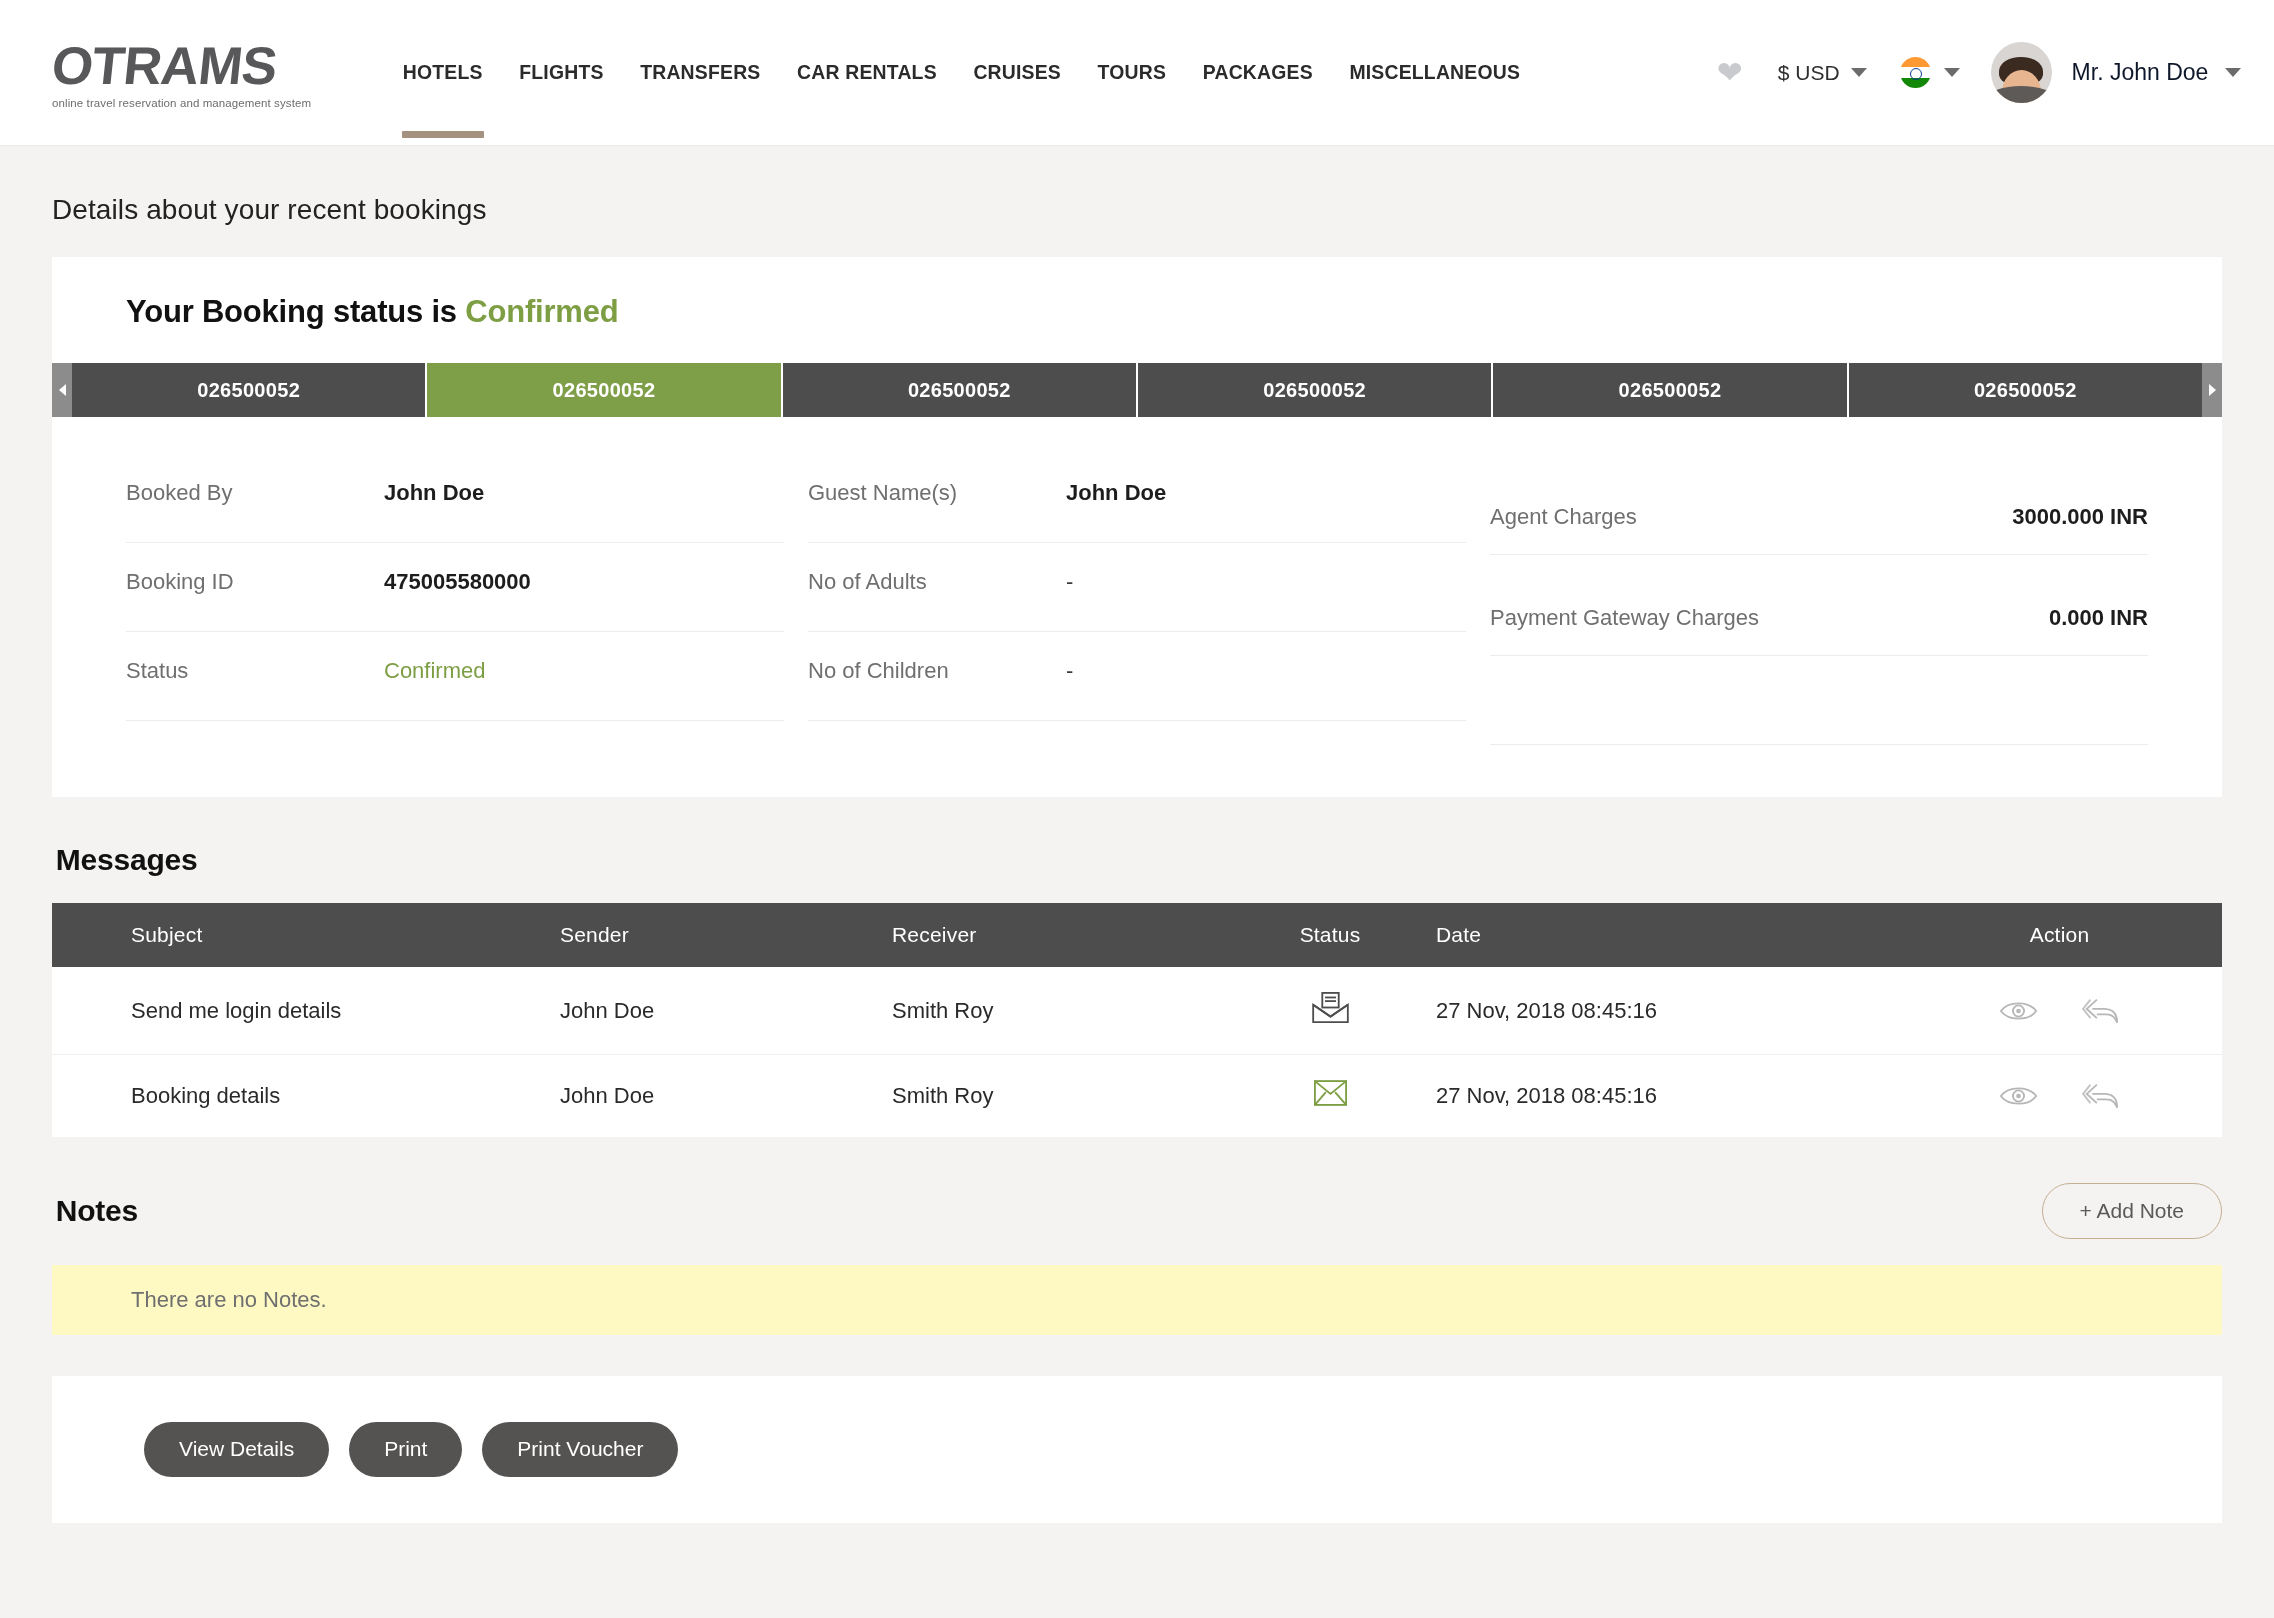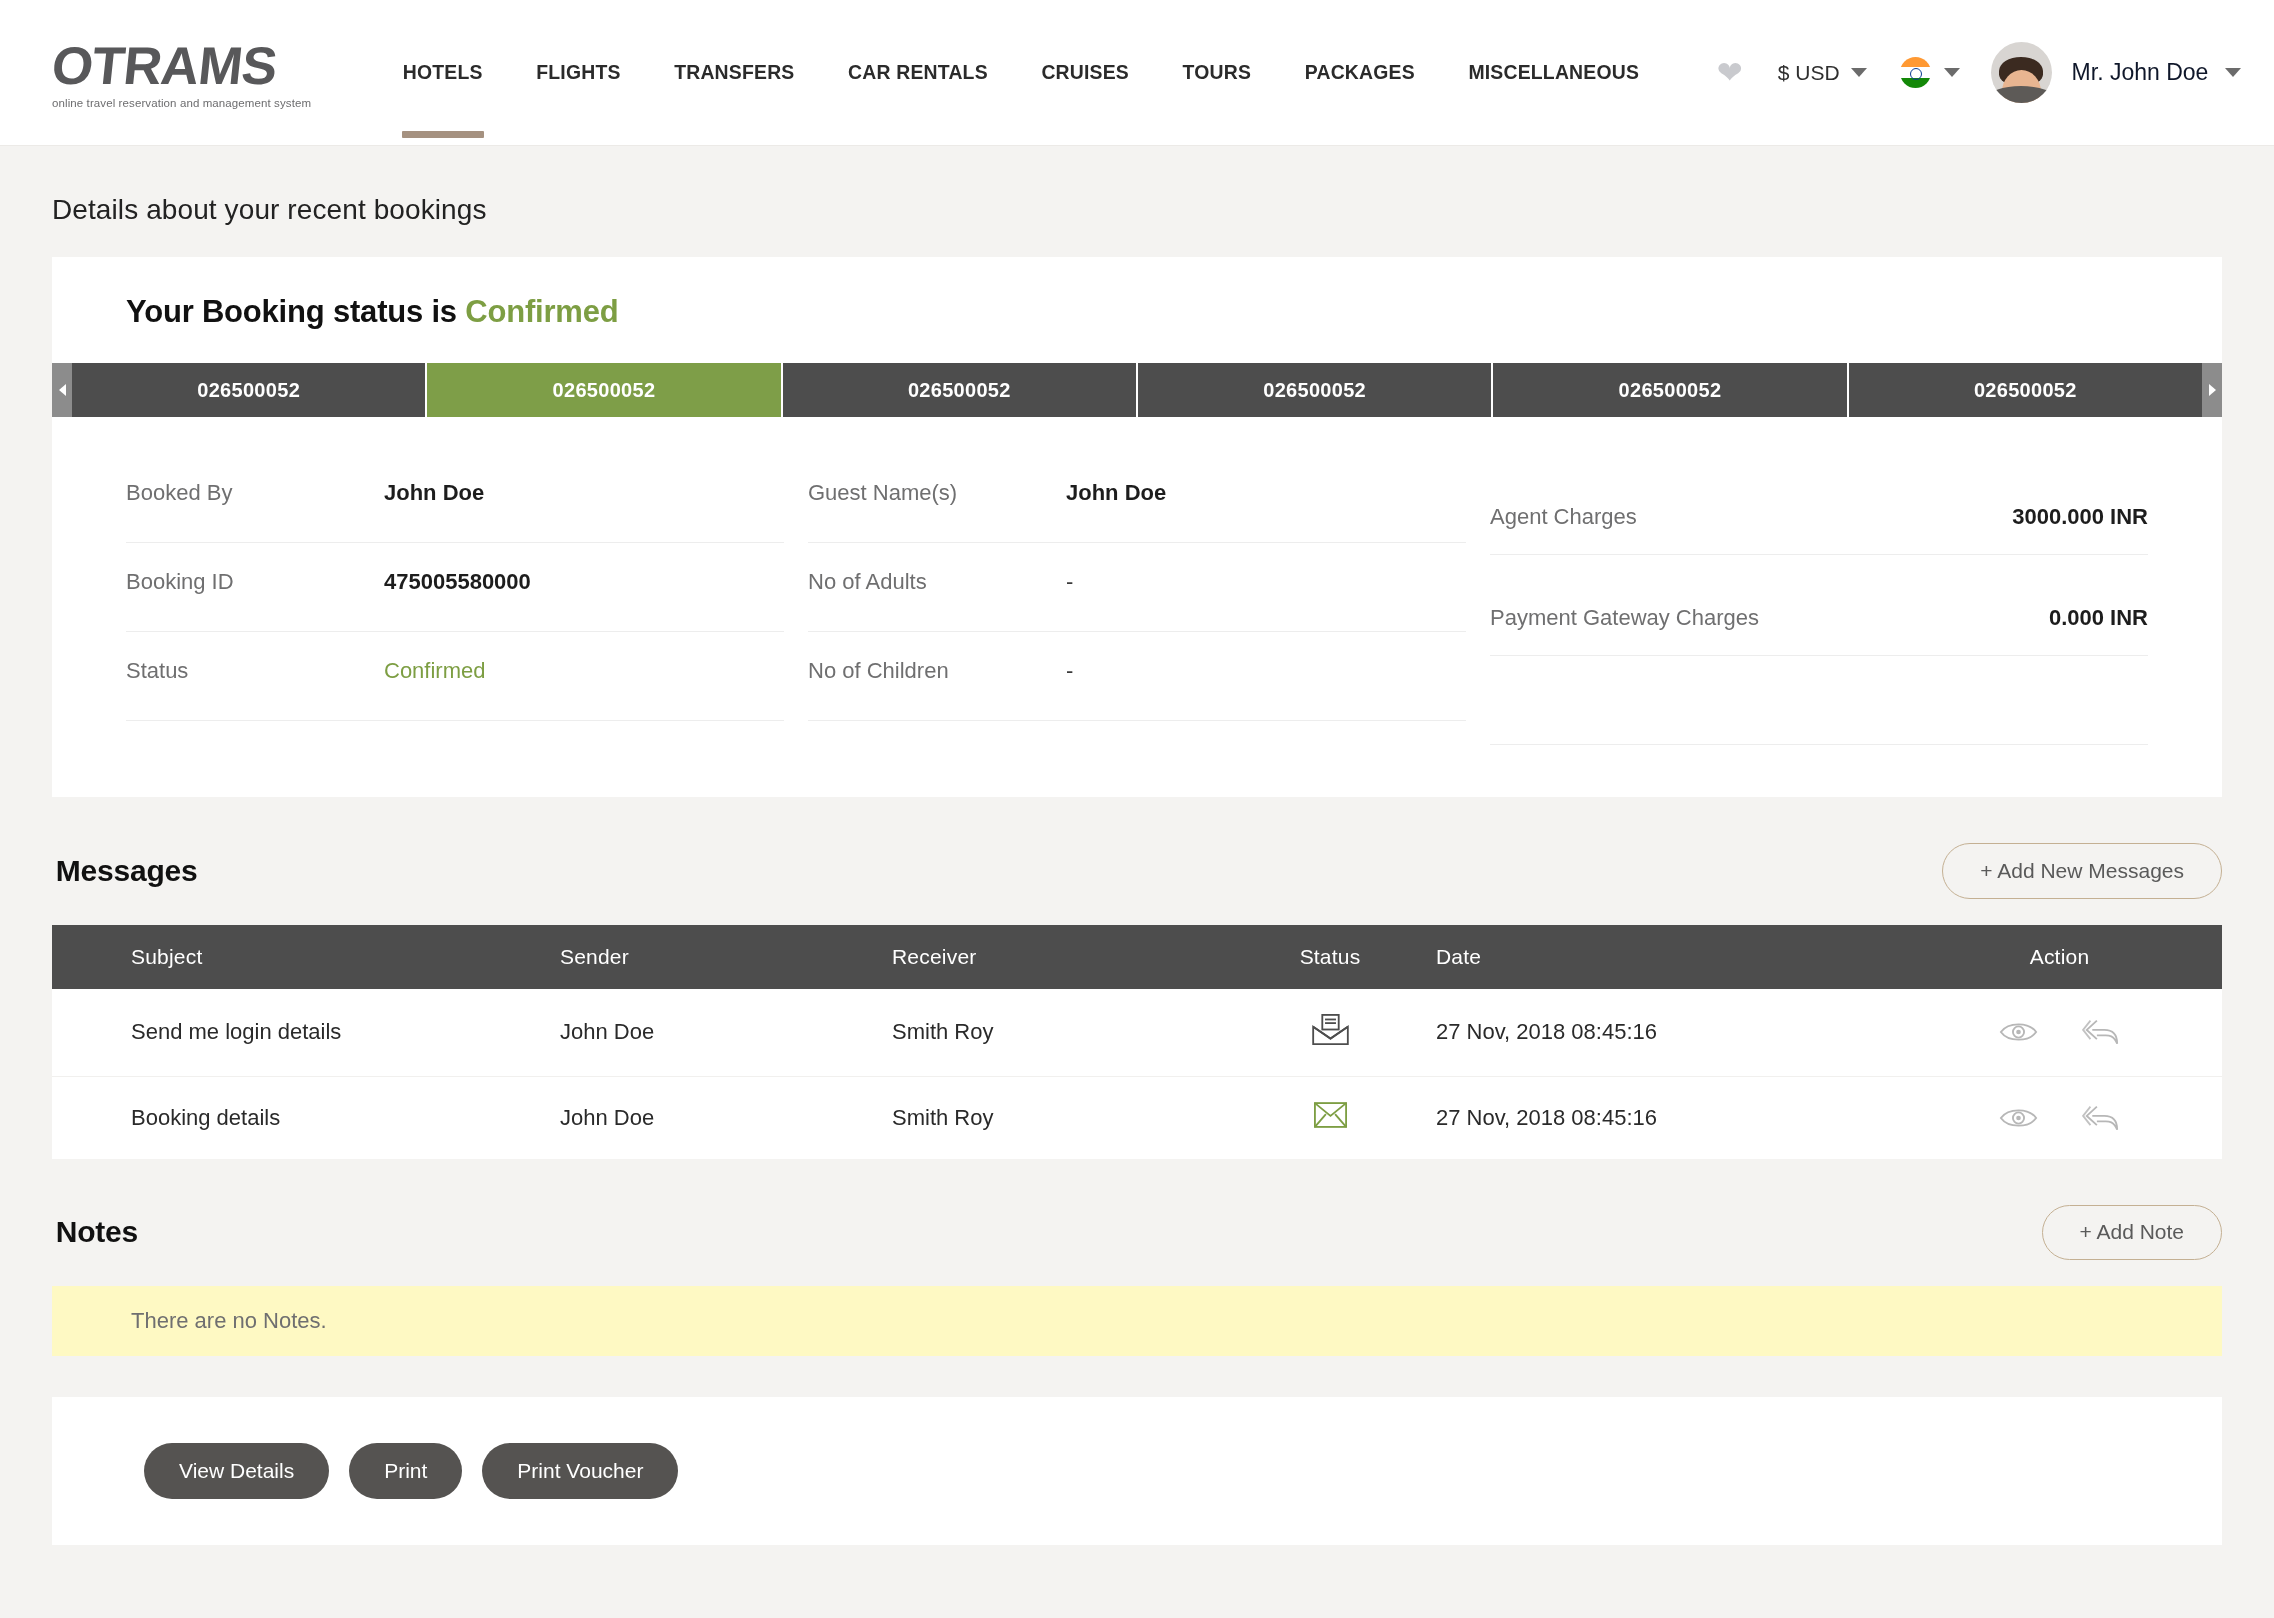--- a/index.html
+++ b/index.html
@@ -37,21 +37,21 @@
     font-size: 11.5px;
     color: #6d6d6f;
     letter-spacing: 0.1px;
     margin-top: 5.5px;
     white-space: nowrap;
   }
 
   .nav {
     display: flex;
     align-items: center;
-    gap: 50px;
+    gap: 33px;
     margin-left: 54px;
     position: relative;
     height: 146px;
   }
   .nav-item {
     font-size: 19.4px;
     font-weight: 600;
     color: #2b2b2b;
     letter-spacing: 0.2px;
     white-space: nowrap;
@@ -384,21 +384,20 @@
             <div class="detail-label"></div>
             <div class="detail-value"></div>
           </div>
         </div>
 
       </div>
     </div>
 
     <div class="section-head">
       <div class="section-title">Messages</div>
-      <button class="pill-btn">+ Add New Messages</button>
     </div>
 
     <table class="table">
       <thead>
         <tr>
           <th class="c-subject">Subject</th>
           <th class="c-sender">Sender</th>
           <th class="c-receiver">Receiver</th>
           <th class="c-status">Status</th>
           <th class="c-date">Date</th>

